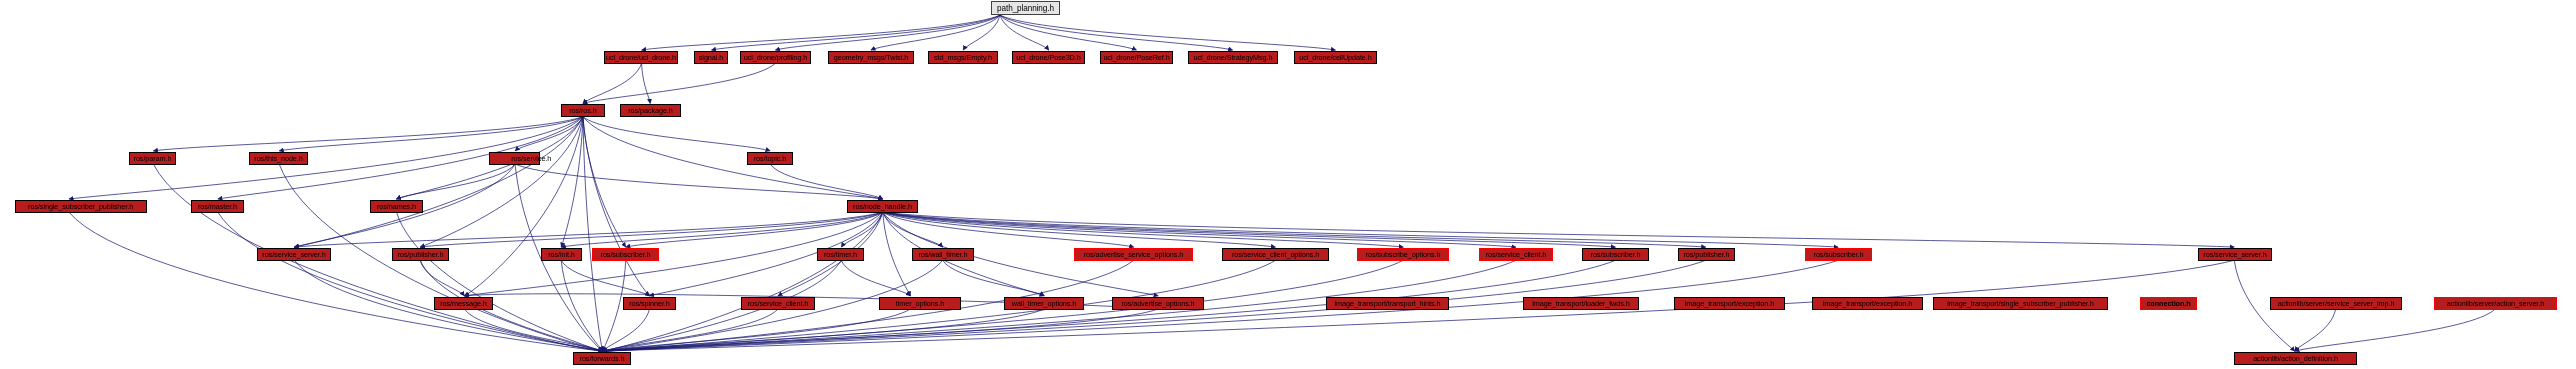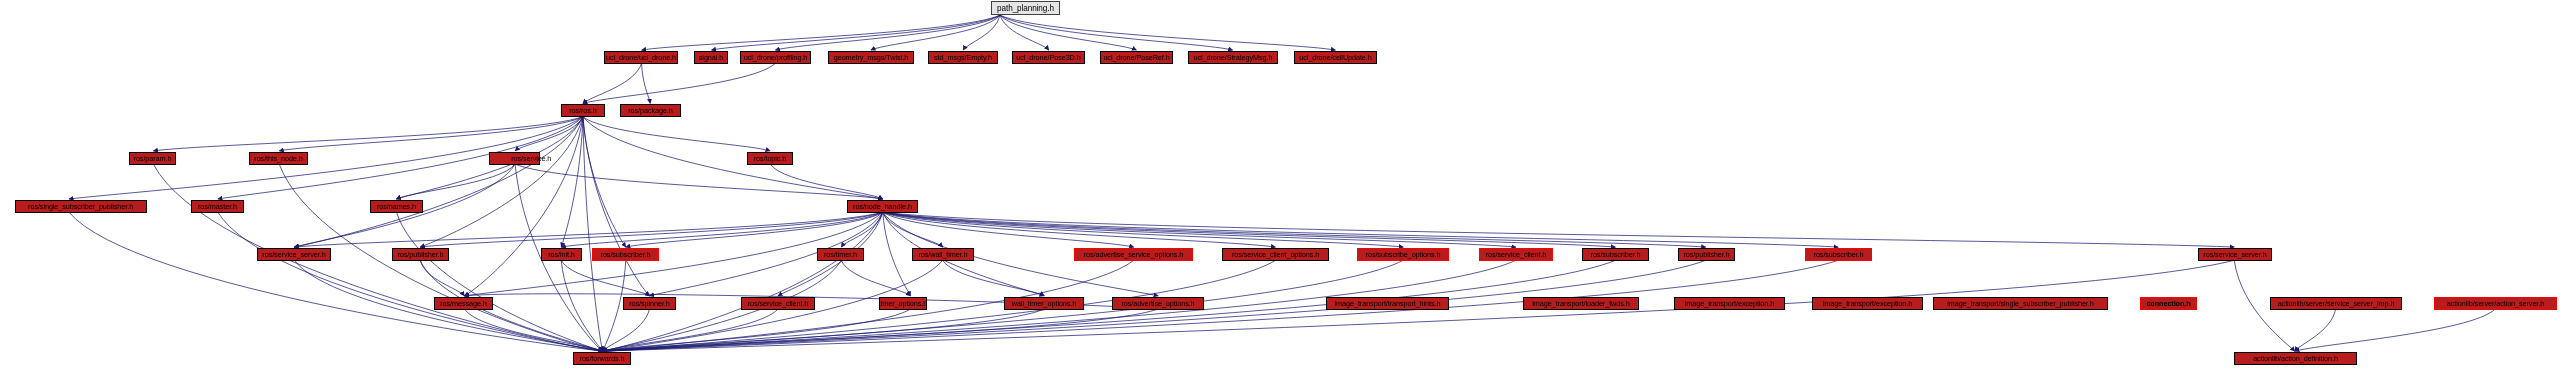--- a/index.html
+++ b/index.html
@@ -258,21 +258,21 @@
       </div>
       <div class="node" style="left: 434px; top: 297px; width: 59px;">
         <span>ros/message.h</span>
       </div>
       <div class="node" style="left: 623px; top: 297px; width: 53px;">
         <span>ros/spinner.h</span>
       </div>
       <div class="node" style="left: 741px; top: 297px; width: 74px;">
         <span>ros/service_client.h</span>
       </div>
-      <div class="node" style="left: 879px; top: 297px; width: 48px;">
+      <div class="node" style="left: 879px; top: 297px; width: 82px;">
         <span>timer_options.h</span>
       </div>
       <div class="node" style="left: 1004px; top: 297px; width: 80px;">
         <span>wall_timer_options.h</span>
       </div>
       <div class="node" style="left: 1112px; top: 297px; width: 92px;">
         <span>ros/advertise_options.h</span>
       </div>
       <div class="node" style="left: 1326px; top: 297px; width: 123px;">
         <span>image_transport/transport_hints.h</span>

